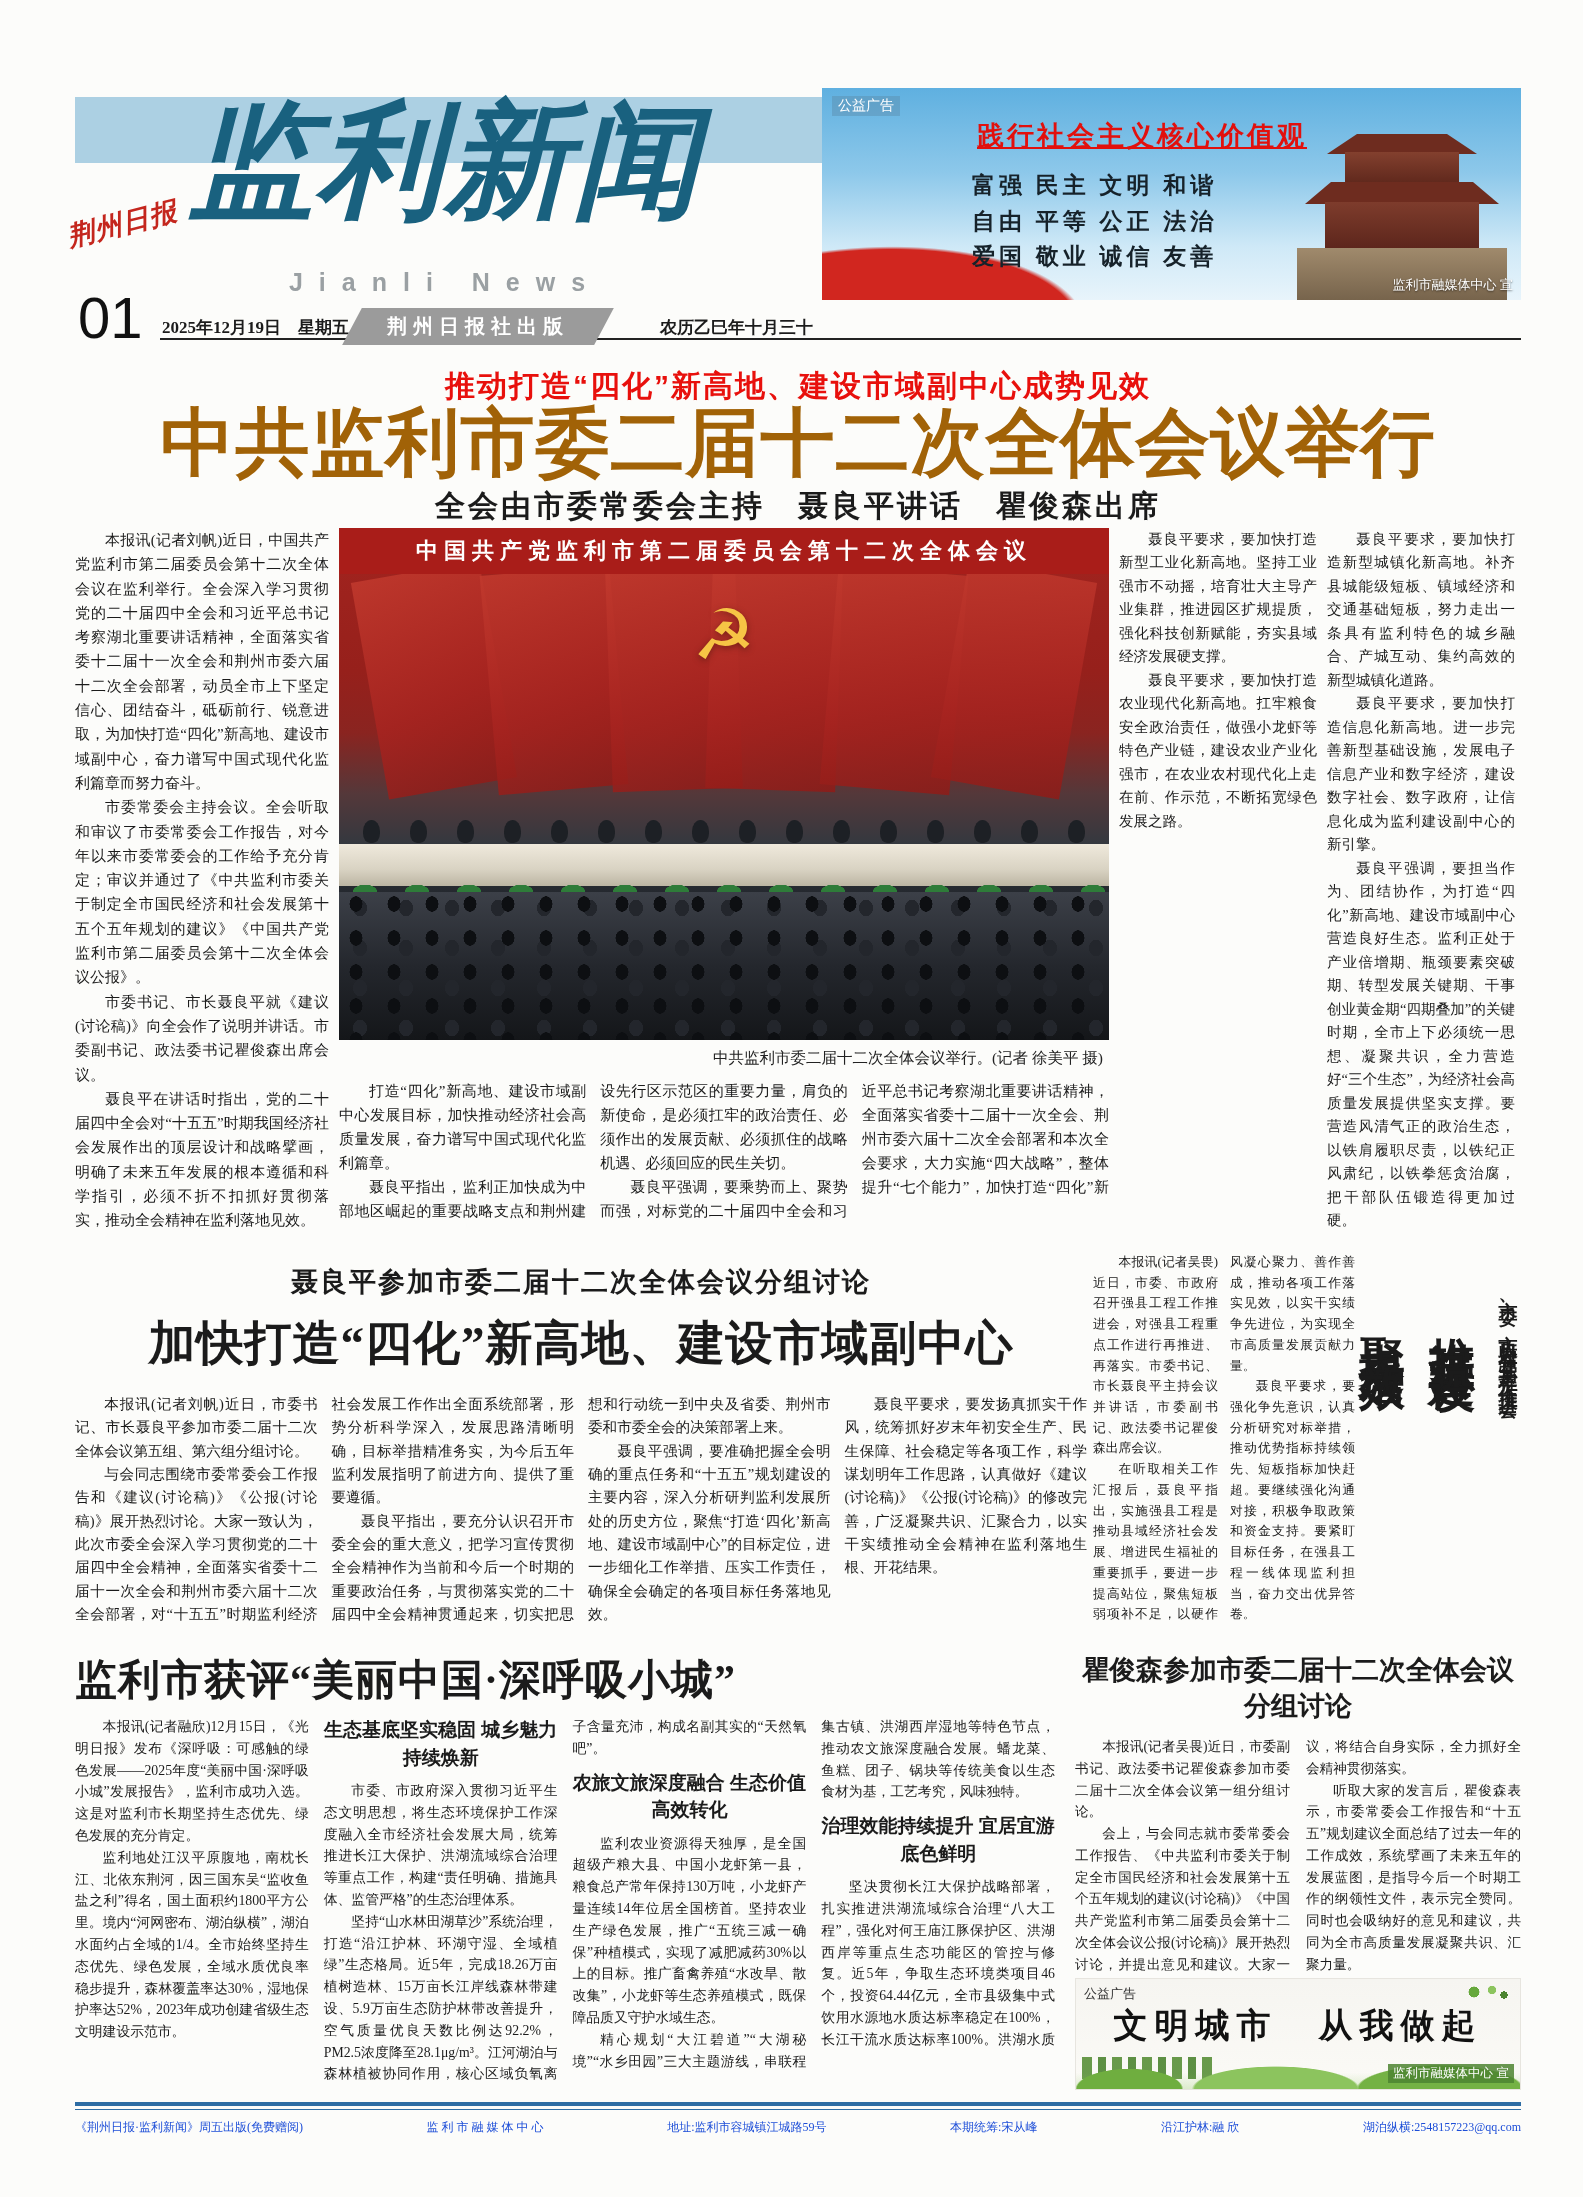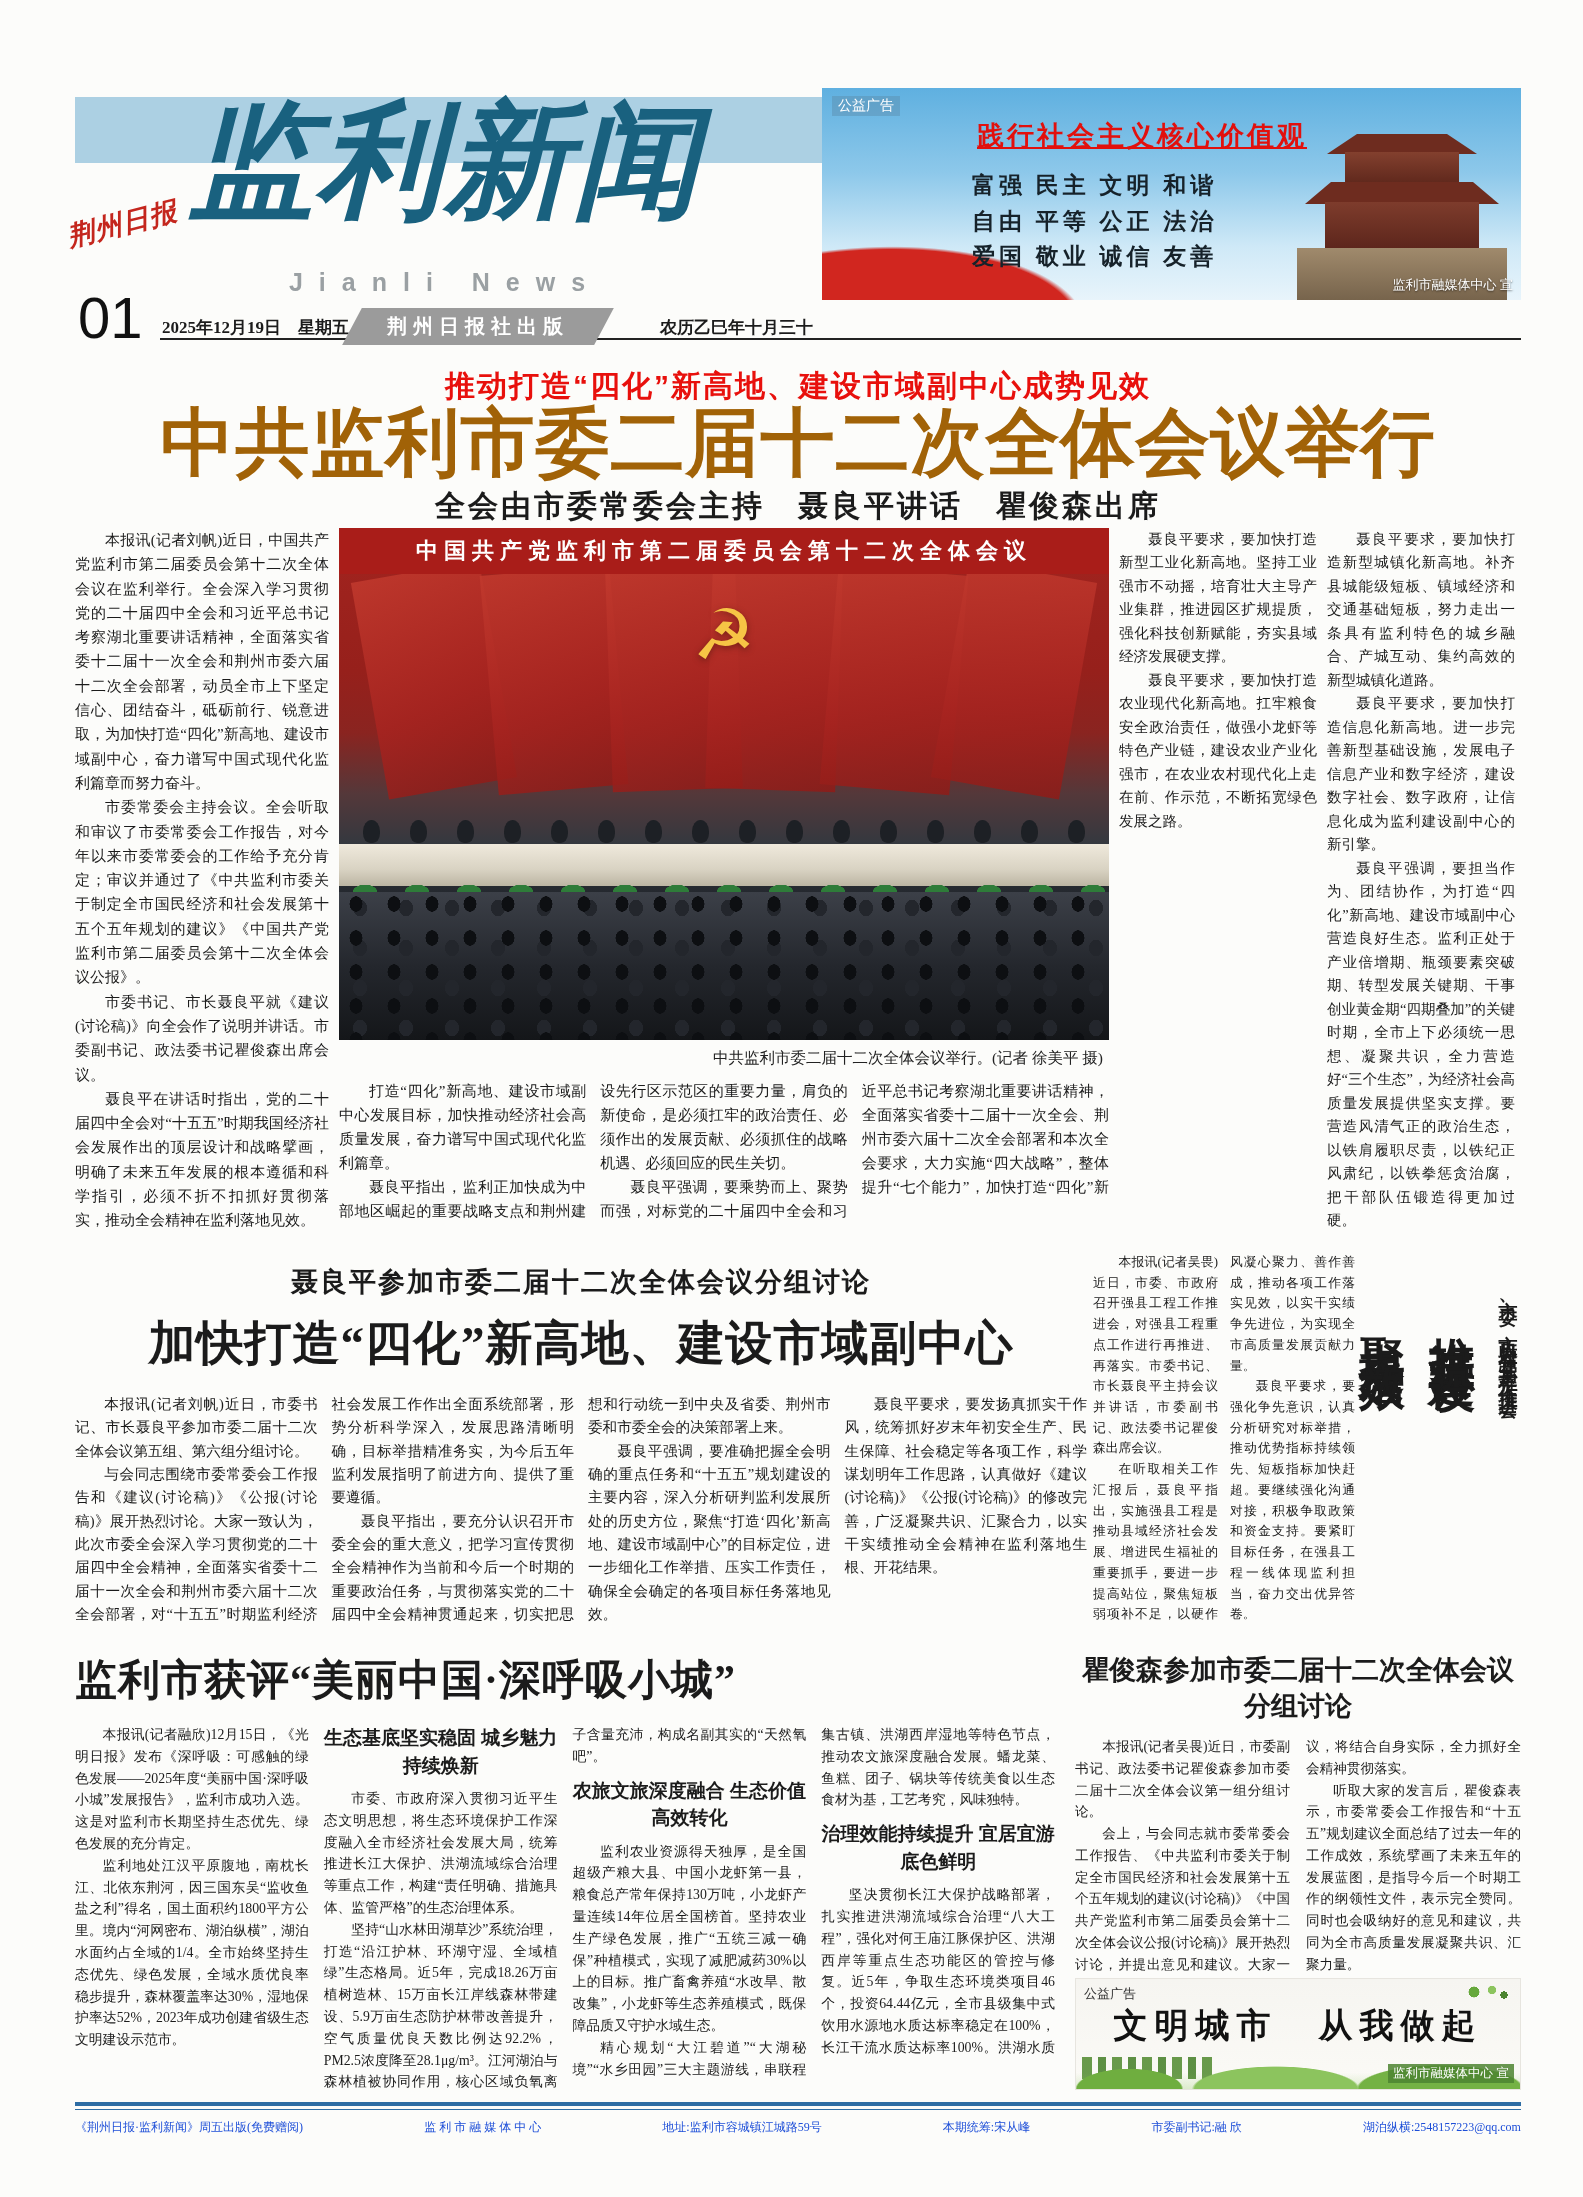--- a/index.html
+++ b/index.html
@@ -138,21 +138,21 @@
   .s3-body { width:262px; column-count:2; column-gap:12px; overflow:hidden;
     font-size:12.8px; line-height:1.62; }
   .s3-head { width:158px; writing-mode:vertical-rl; text-align:start; padding-top:8px; }
   .s3-kicker { font-size:19px; font-weight:bold; letter-spacing:5px; margin-left:12px;
     font-family:"Liberation Sans",sans-serif; padding-top:26px; }
   .s3-line { font-size:46px; font-weight:900; letter-spacing:6px; margin-left:8px; padding-top:40px; }
 
   
   .story4 { left:75px; top:1652px; width:980px; height:446px; }
   .s4-title { text-align:left; font-size:42px; font-weight:900; letter-spacing:1px; }
-  .s4-body { margin-top:16px; column-count:4; column-gap:15px; height:374px; overflow:hidden;
+  .s4-body { margin-top:8px; column-count:4; column-gap:15px; height:374px; overflow:hidden;
     font-size:13.8px; line-height:1.58; }
   .inline-subhead { text-align:center; text-indent:0; font-size:19px; font-weight:900;
     line-height:1.45; margin:9px 0; font-family:"Liberation Sans","DejaVu Sans",sans-serif; }
 
   
   .story5 { left:1075px; top:1652px; width:446px; height:312px; }
   .s5-title { text-align:center; font-size:27px; font-weight:900; }
   .s5-body { margin-top:12px; column-count:2; column-gap:16px; height:262px; overflow:hidden;
     font-size:13.6px; line-height:1.6; }
 
@@ -346,18 +346,18 @@
     <div class="credit">监利市融媒体中心 宣</div>
   </div>
 
   <div class="abs footer">
     <div class="footer-rule"></div>
     <div class="footer-row">
         <span>《荆州日报·监利新闻》周五出版(免费赠阅)</span>
         <span>监 利 市 融 媒 体 中 心</span>
         <span>地址:监利市容城镇江城路59号</span>
         <span>本期统筹:宋从峰</span>
-        <span>市委副书记:融 欣</span>
+        <span>沿江护林:融 欣</span>
         <span>湖泊纵横:2548157223@qq.com</span>
       </div>
   </div>
 
 </div>
 
 </body></html>

